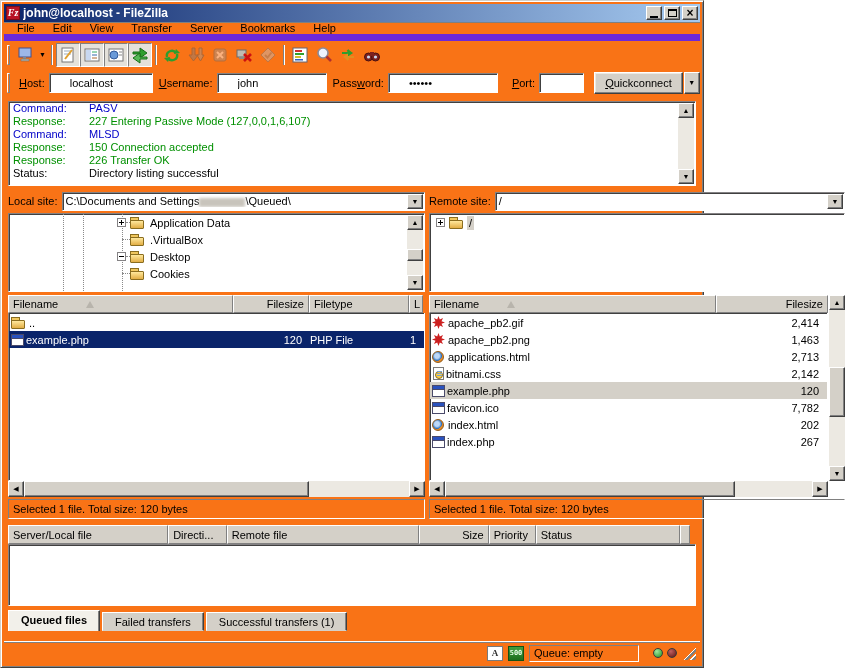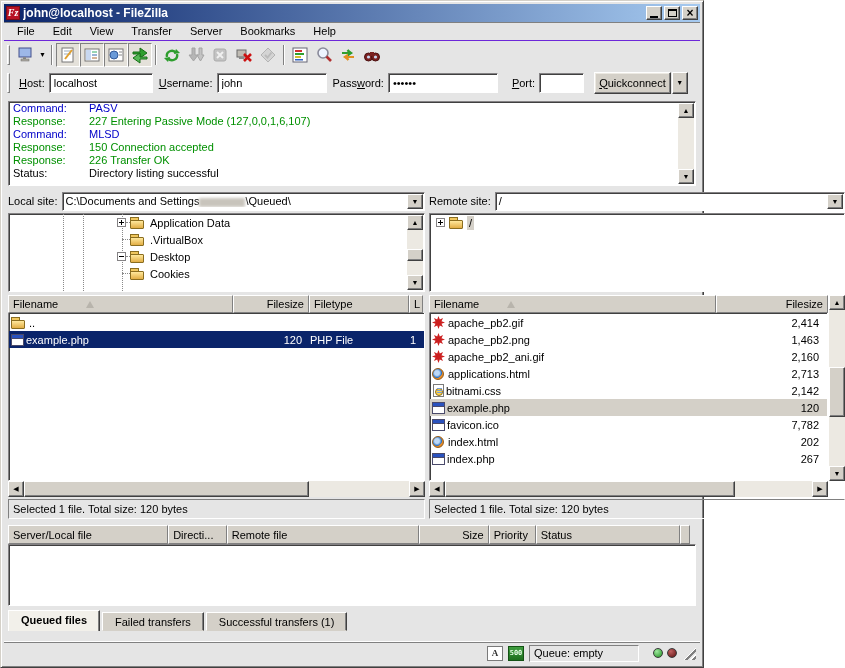--- a/index.html
+++ b/index.html
@@ -2,21 +2,21 @@
 <html><head>
 <meta charset="utf-8">
 <style>
   * { box-sizing: border-box; margin:0; padding:0; }
   html,body { width:845px; height:668px; overflow:hidden; }
   body {
     font-family:"Liberation Sans","DejaVu Sans",sans-serif;
     font-size:11px; color:#000;
   }
   .window {
-    position:relative; width:704px; height:668px; background:#e5e5e5;
+    position:relative; width:704px; height:668px; background:#f97316;
     border:1px solid #404040; border-top-color:#d4d0c8; border-left-color:#d4d0c8;
     box-shadow: inset 1px 1px 0 #fff, inset -1px -1px 0 #808080;
     padding:3px;
   }
   
   .titlebar {
     height:18px; display:flex; align-items:center; padding:0 2px;
     background:linear-gradient(to right,#0a246a,#a6caf0);
   }
   .fz-logo {
@@ -28,42 +28,42 @@
   .winbtn {
     width:16px; height:14px; background:#d4d0c8; margin-left:2px; flex:none;
     border:1px solid; border-color:#fff #404040 #404040 #fff;
     box-shadow: inset -1px -1px 0 #808080;
     display:flex; align-items:center; justify-content:center;
   }
   .glyph-min { width:8px; height:2px; background:#000; margin-top:7px; }
   .glyph-max { width:9px; height:8px; border:1px solid #000; border-top-width:2px; }
   .glyph-close { font-weight:bold; font-size:12px; line-height:10px; }
   
-  .menubar { height:19px; display:flex; align-items:center; padding-left:4px; border-bottom:1px solid #6d28d9; box-shadow:0 1px 0 #808080 inset; }
+  .menubar { height:19px; display:flex; align-items:center; padding-left:4px; border-bottom:7px solid #6d28d9; box-shadow:0 1px 0 #808080 inset; }
   .menu-item { padding:2px 9px; }
   
   .toolbar { height:27px; display:flex; align-items:center; padding-left:2px; }
   .grip { width:3px; height:20px; margin:0 3px 0 1px; border:1px solid; border-color:#fff #808080 #808080 #fff; }
   .sep { width:2px; height:20px; margin:0 3px; border-left:1px solid #808080; border-right:1px solid #fff; }
   .tool { width:24px; height:24px; display:flex; align-items:center; justify-content:center; border:1px solid transparent; position:relative; }
   .tool.pressed { background:#e4e1da; border-color:#808080 #fff #fff #808080; }
   .tool.disabled { filter:grayscale(1); opacity:.45; }
   .tool svg { display:block; }
   .dd-arrow { width:11px; height:22px; display:flex; align-items:center; justify-content:center; font-size:7px; }
   
   .qcbar { height:29px; display:flex; align-items:center; padding-left:2px; }
   .qcbar label { margin:0 4px 0 6px; white-space:nowrap; }
   .u { text-decoration:underline; }
   .edit {
     height:20px; background:#fff; border:1px solid; border-color:#848284 #fff #fff #848284;
     box-shadow: inset 1px 1px 0 #404040;
-    font:11px "Liberation Sans","DejaVu Sans",sans-serif; padding:2px 4px; outline:none;
+    font:11px "Liberation Sans","DejaVu Sans",sans-serif; padding:2px 20px; outline:none;
   }
   .qc-btn {
-    height:22px; padding:0 4px; margin-left:10px; background:#d4d0c8;
+    height:22px; padding:0 10px; margin-left:10px; background:#d4d0c8;
     border:1px solid; border-color:#fff #404040 #404040 #fff; box-shadow: inset -1px -1px 0 #808080, inset 1px 1px 0 #ece9e2;
     font:11px "Liberation Sans","DejaVu Sans",sans-serif;
   }
   .qc-dd { width:16px; height:22px; margin-left:1px; background:#d4d0c8; border:1px solid; border-color:#fff #404040 #404040 #fff; box-shadow: inset -1px -1px 0 #808080; font-size:7px; display:flex; align-items:center; justify-content:center; }
   
   .sunken { background:#fff; border:1px solid; border-color:#848284 #fff #fff #848284; box-shadow: inset 1px 1px 0 #404040; }
   
   .logbox { position:relative; margin:4px 4px 2px 4px; height:85px; overflow:hidden; }
   .logline { display:flex; line-height:13px; padding-left:4px; }
   .loglabel { width:76px; flex:none; }
@@ -445,27 +445,20 @@
           </div>
         <div class="lrow">
             <span class="cell rc-name">
               <span class="fi ic-splat"></span>
               <span>apache_pb2.png</span>
             </span>
             <span class="cell num rc-size">1,463</span>
           </div>
         <div class="lrow">
             <span class="cell rc-name">
-              <span class="fi ic-splat"></span>
-              <span>apache_pb2_ani.gif</span>
-            </span>
-            <span class="cell num rc-size">2,160</span>
-          </div>
-        <div class="lrow">
-            <span class="cell rc-name">
               <span class="fi ic-firefox"></span>
               <span>applications.html</span>
             </span>
             <span class="cell num rc-size">2,713</span>
           </div>
         <div class="lrow">
             <span class="cell rc-name">
               <span class="fi ic-doc ic-clockdoc"></span>
               <span>bitnami.css</span>
             </span>

